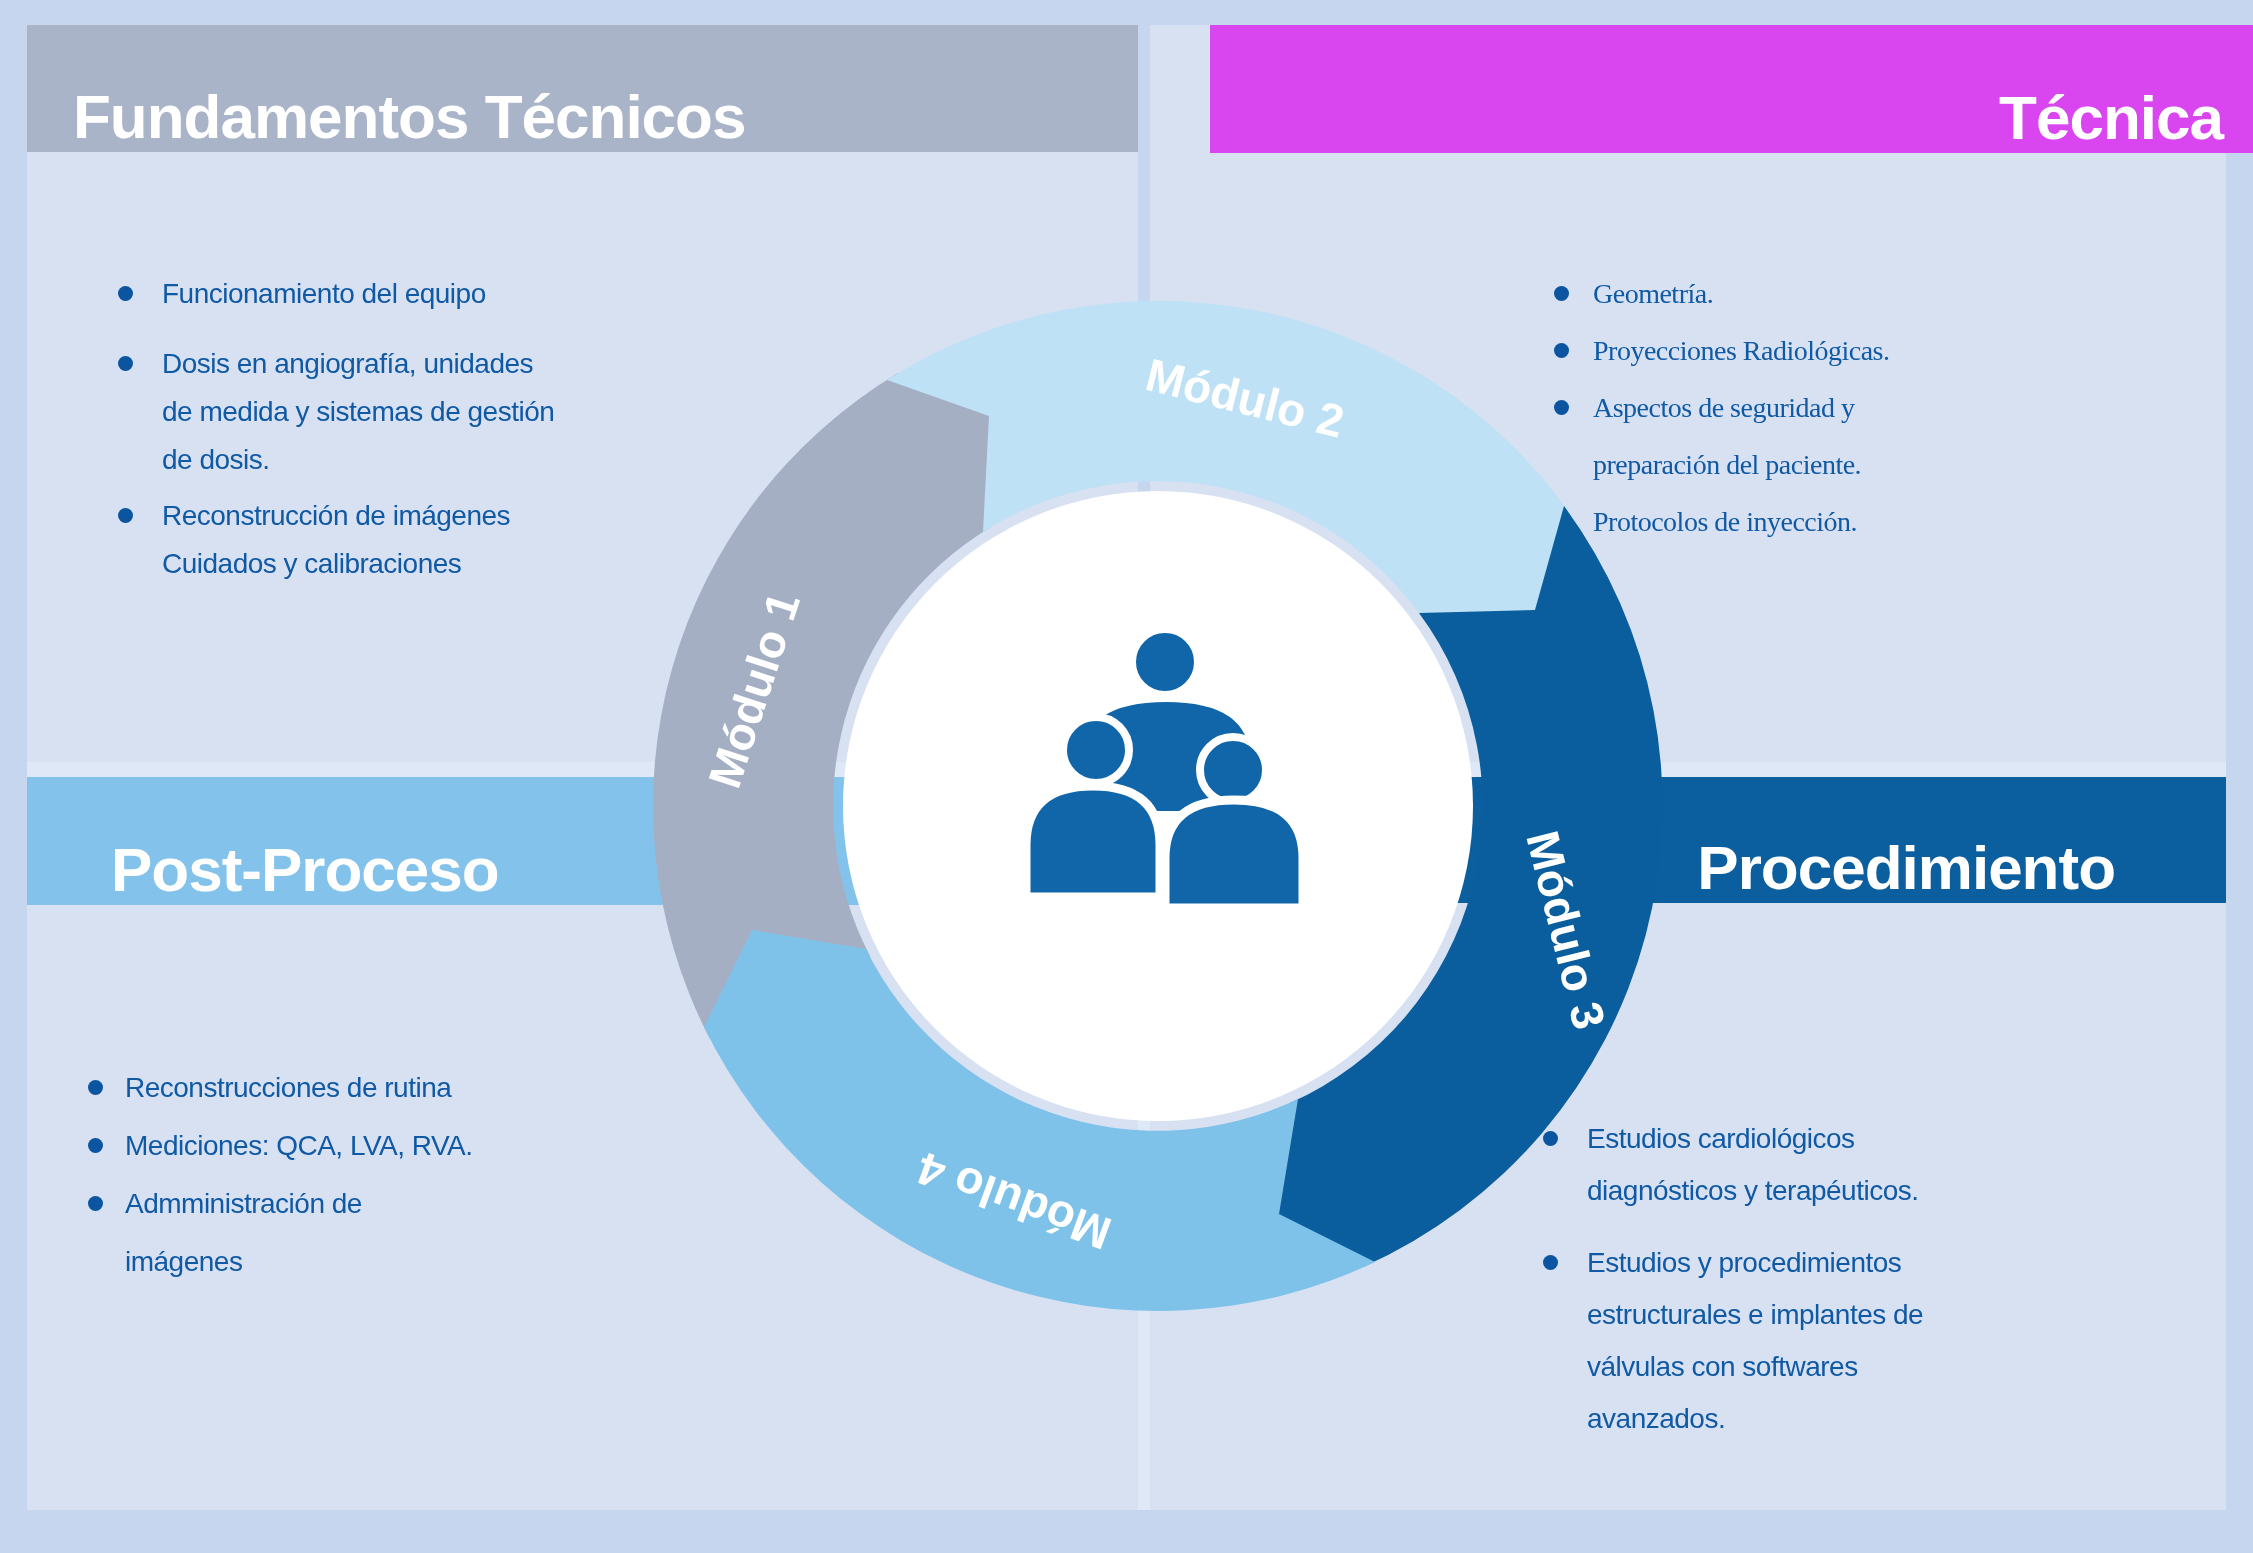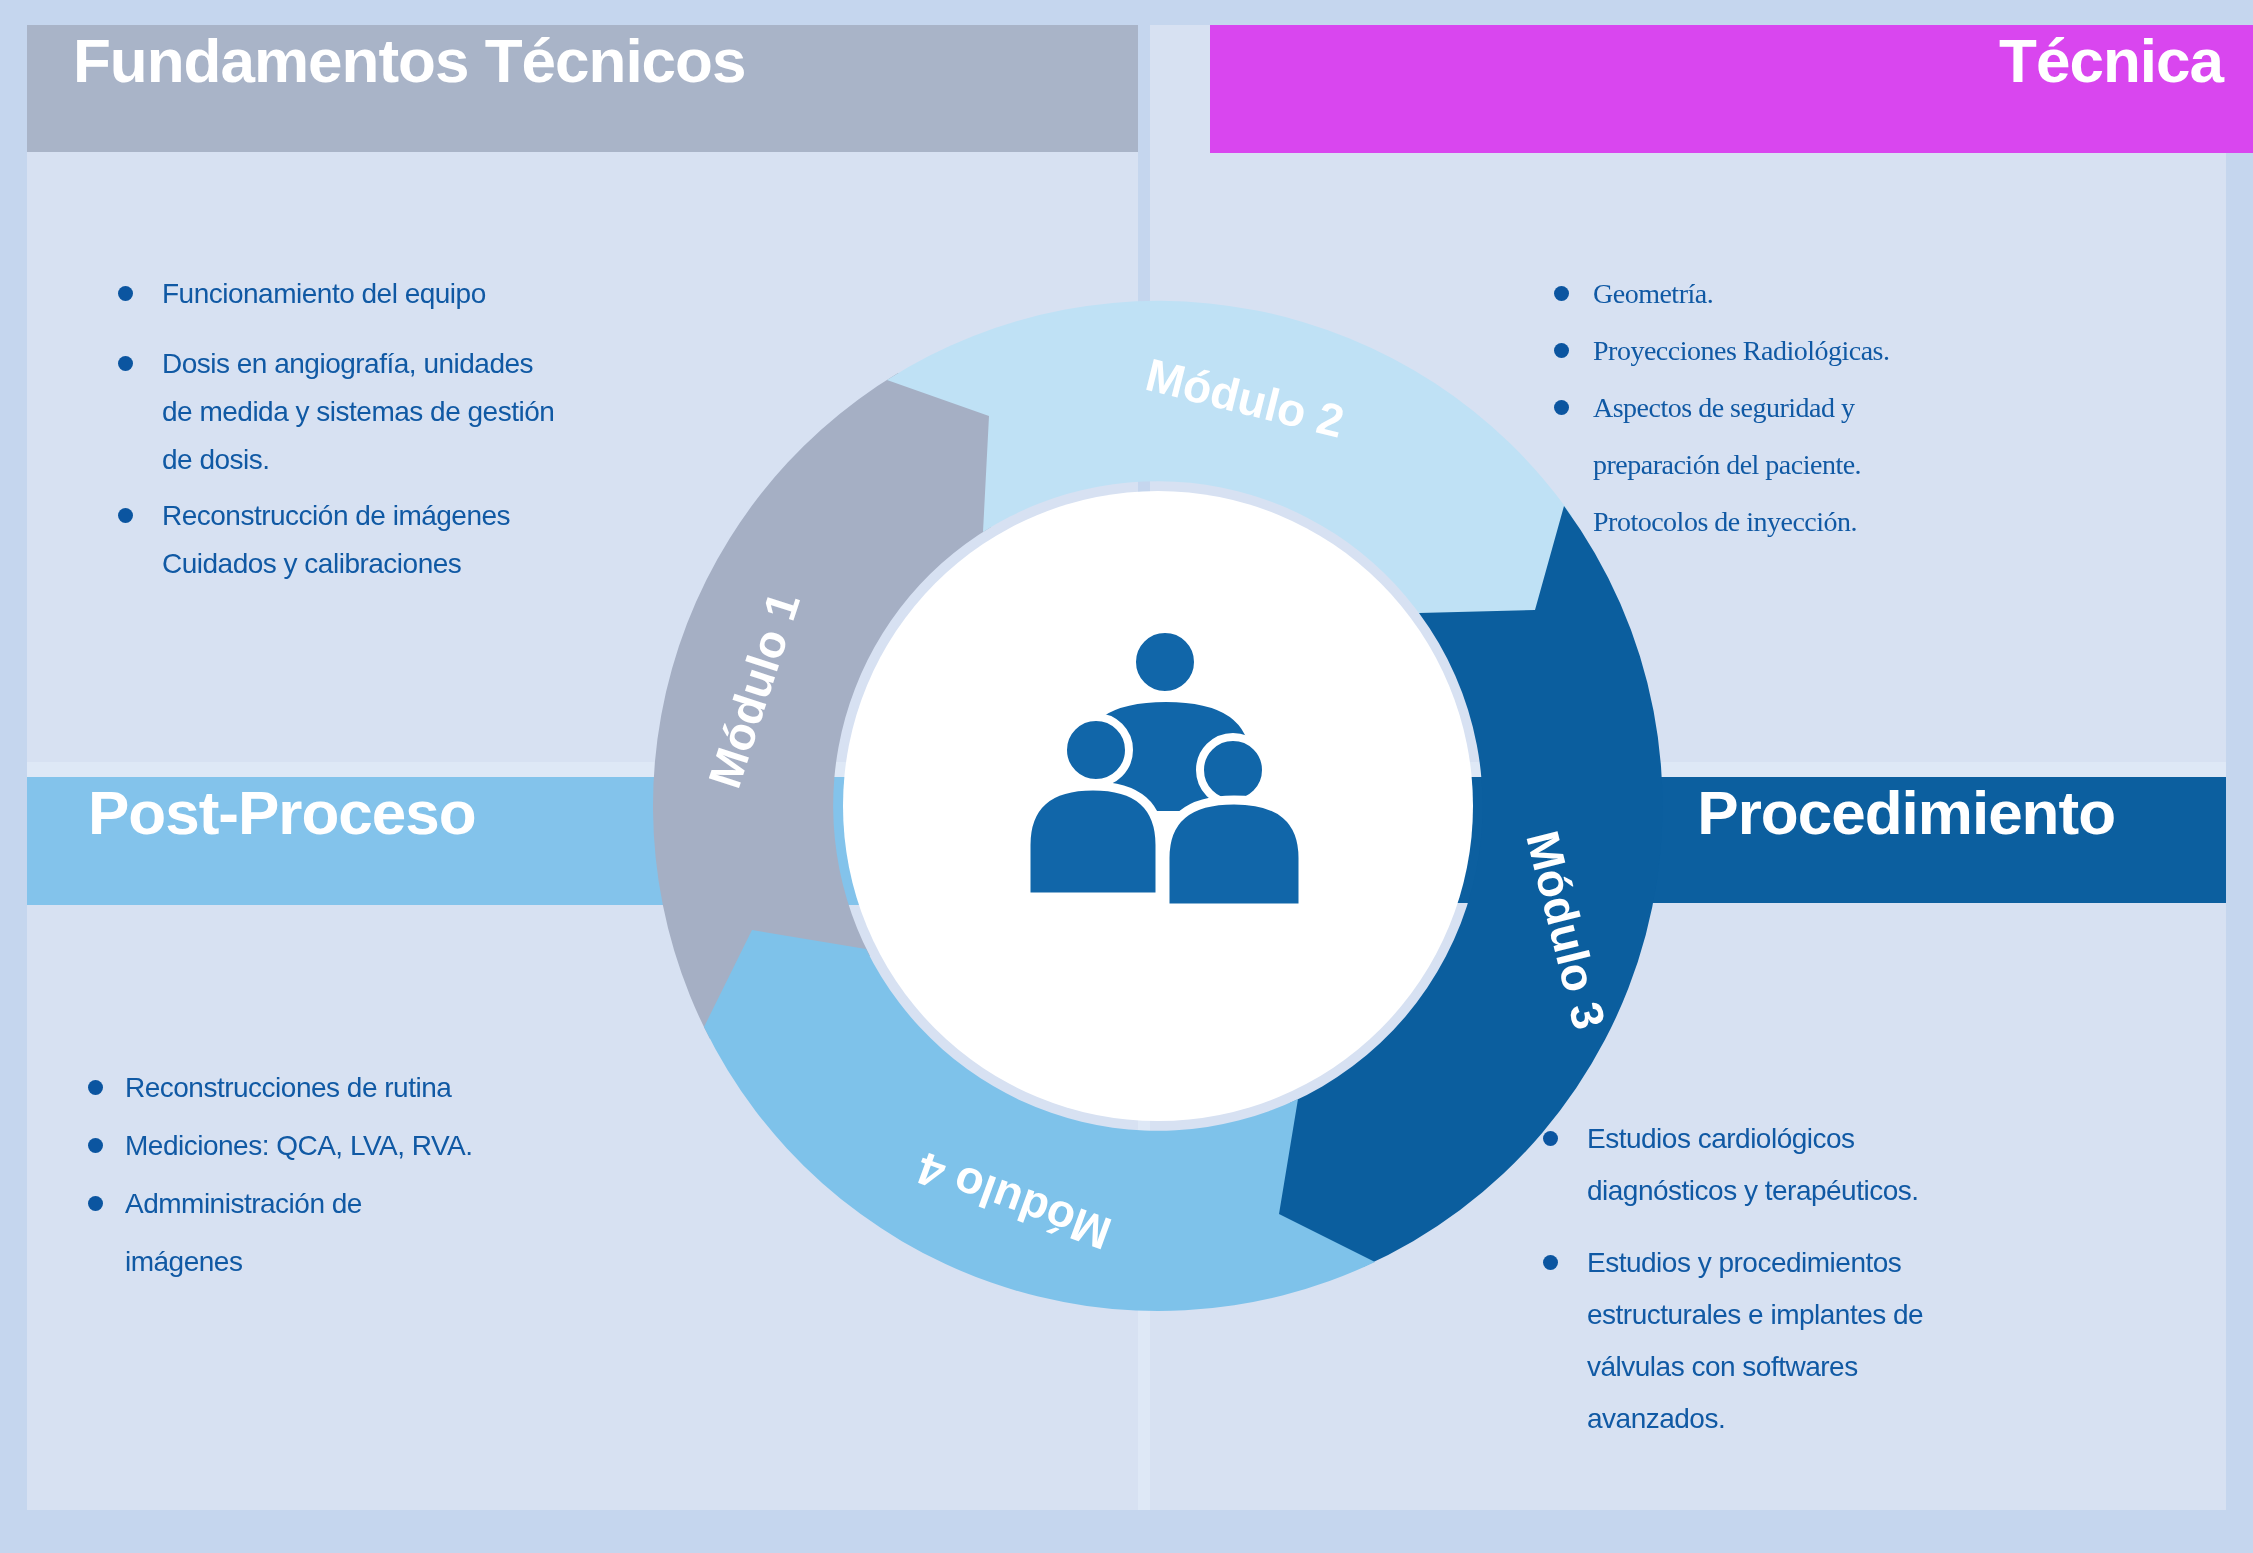--- a/index.html
+++ b/index.html
@@ -10,26 +10,26 @@
   }
   .panel{position:absolute;background:#d7e1f2;}
   .panel-tl{left:27px;top:25px;width:1111px;height:737px;}
   .panel-tr{left:1150px;top:25px;width:1076px;height:737px;}
   .panel-bl{left:27px;top:777px;width:1111px;height:733px;}
   .panel-br{left:1150px;top:777px;width:1076px;height:733px;}
   .mid-strip{position:absolute;left:27px;top:762px;width:2199px;height:15px;background:#dee8f6;}
   .v-divider-bottom{position:absolute;left:1138px;top:905px;width:12px;height:605px;background:#dee8f6;}
 
   .qheader{
-    position:absolute;display:flex;align-items:flex-start;
+    position:absolute;display:flex;align-items:flex-end;
     color:#ffffff;font-weight:bold;font-size:62px;letter-spacing:-1px;
   }
   .qh-tl{left:27px;top:25px;width:1111px;height:127px;background:#a9b4c8;padding-left:46px;box-sizing:border-box;}
   .qh-tr{left:1210px;top:25px;width:1076px;height:128px;background:#d946ef;justify-content:flex-end;padding-right:63px;box-sizing:border-box;}
-  .qh-bl{left:27px;top:777px;width:1111px;height:128px;background:#83c3eb;padding-left:61px;box-sizing:border-box;}
+  .qh-bl{left:27px;top:777px;width:1111px;height:128px;background:#83c3eb;padding-left:84px;box-sizing:border-box;}
   .qh-br{left:1150px;top:777px;width:1076px;height:126px;background:#0c5f9f;justify-content:flex-end;padding-right:111px;box-sizing:border-box;}
 
   .bullet-list{position:absolute;color:#1059a4;font-size:28px;letter-spacing:-0.5px;}
   .bullet-list .item{display:flex;}
   .bullet-list .dot{
     flex:0 0 auto;width:15px;height:15px;border-radius:50%;background:#0b55a0;
   }
   .bullet-list .lines{white-space:nowrap;}
 
   .list-tl{left:118px;top:270px;line-height:48px;}

